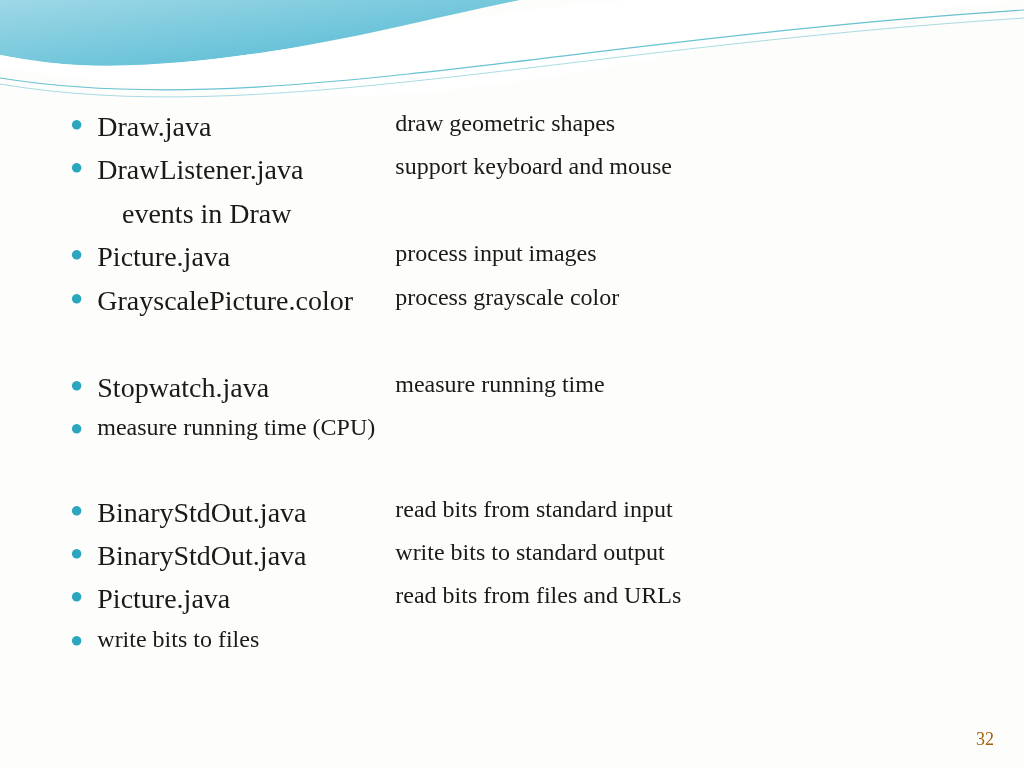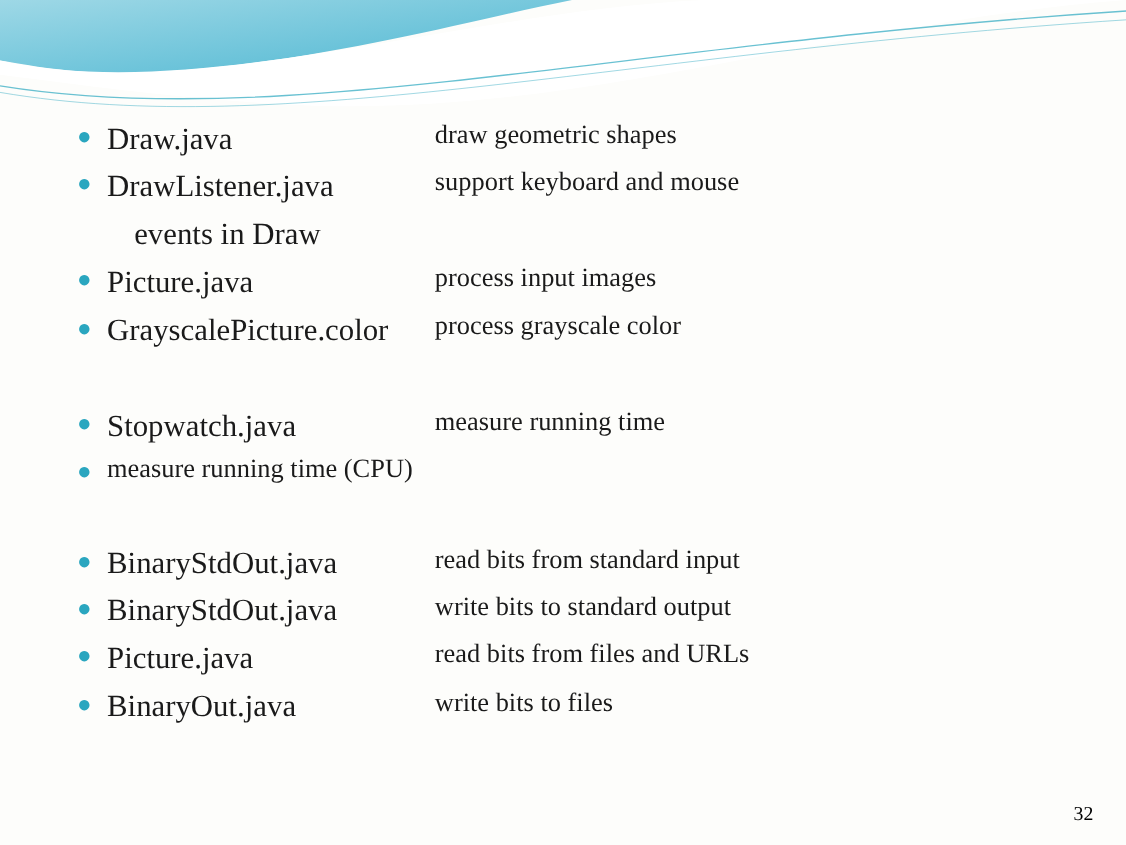--- a/index.html
+++ b/index.html
@@ -53,21 +53,21 @@
     display: block;
     font-size: 28px;
     margin-left: 52px; 
     line-height: 1.55;
   }
   .page-num {
     position: absolute;
     bottom: 18px;
     right: 30px;
     font-size: 18px;
-    color: #000000;
+    color: #a16207;
     font-family: "Palatino Linotype", Georgia, serif;
   }
 </style>
 </head>
 <body>
 
 <svg class="swoosh" viewBox="0 0 1024 140" preserveAspectRatio="none">
 
   <defs>
     <linearGradient id="g1" x1="0" y1="0" x2="1" y2="1">
@@ -133,20 +133,19 @@
       <span class="label-cell">BinaryStdOut.java</span>
       <span class="desc-cell">write bits to standard output</span>
     </div>
     <div class="row">
       <span class="bullet">●</span>
       <span class="label-cell">Picture.java</span>
       <span class="desc-cell">read bits from files and URLs</span>
     </div>
     <div class="row">
       <span class="bullet">●</span>
-      <span class="label-cell">BinaryOut.java</span>
       <span class="desc-cell">write bits to files</span>
     </div>
   </div>
 
 </div>
 
 <div class="page-num">32</div>
 
 </body></html>

